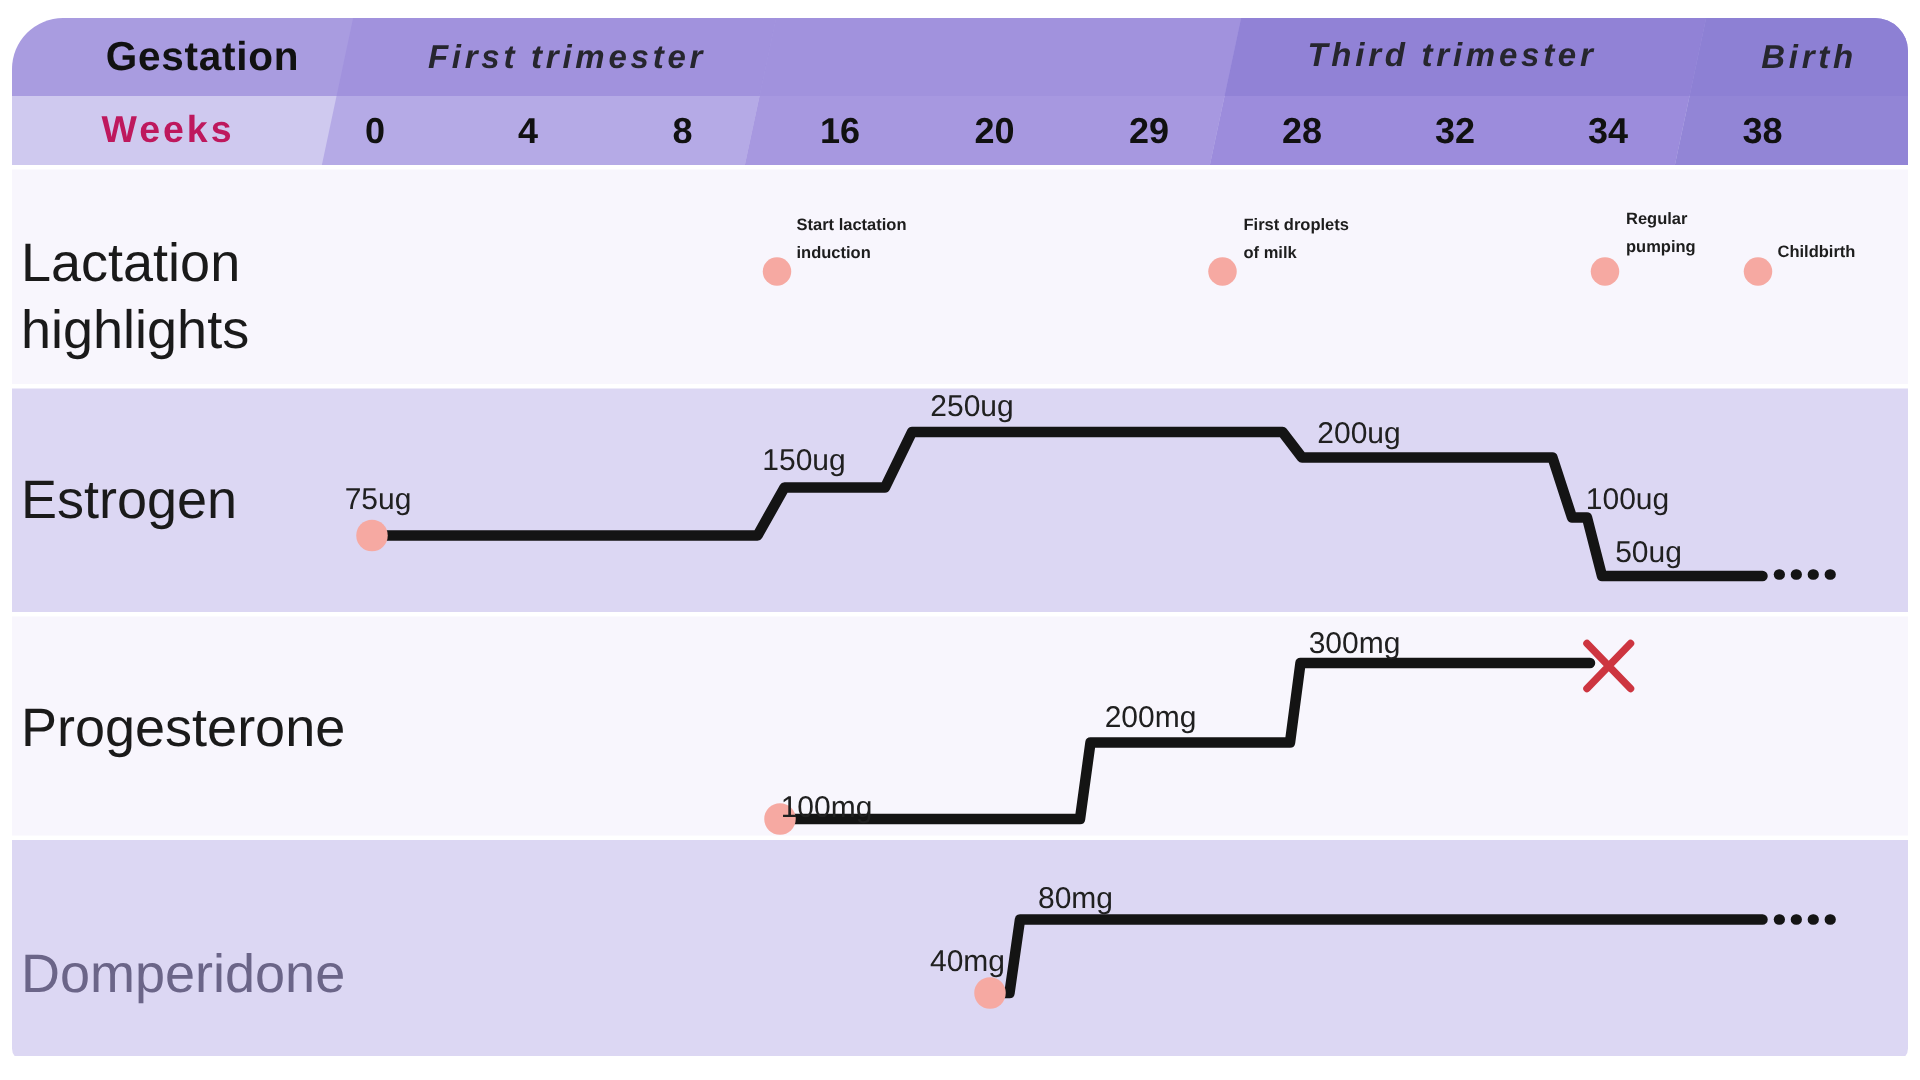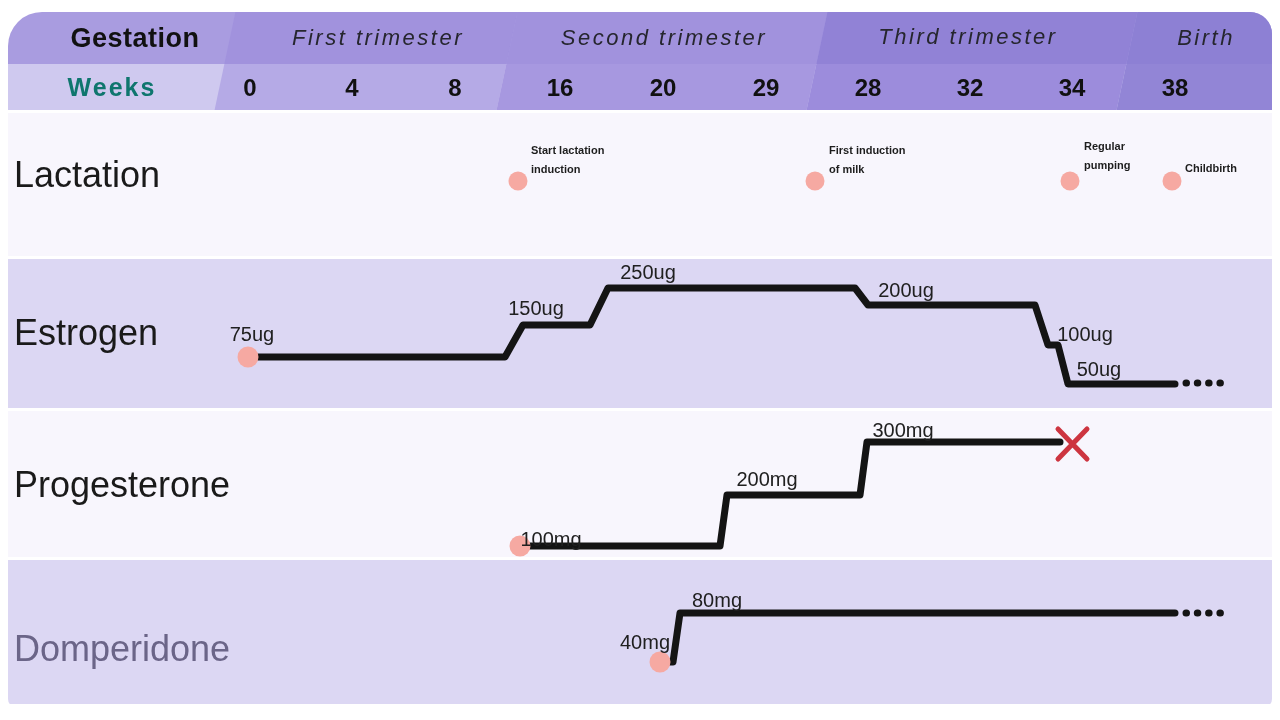--- a/index.html
+++ b/index.html
@@ -8,22 +8,22 @@
   
   .band{position:absolute;left:8px;top:12px;width:1264px;height:98px;overflow:hidden;
         border-radius:34px 22px 0 0;}
   .base-top{position:absolute;left:0;top:0;width:100%;height:52px;background:var(--header_gestation);}
   .base-bottom{position:absolute;left:0;top:52px;width:100%;height:46px;background:var(--weeks_label_bg);}
   .sect{position:absolute;top:0;height:98px;transform:skewX(-12deg);}
   .sect .st{position:absolute;left:0;top:0;width:100%;height:52px;}
   .sect .sb{position:absolute;left:0;top:52px;width:100%;height:46px;}
   .hlabel{position:absolute;transform:translate(-50%,-50%);white-space:nowrap;}
   .gest{font-weight:bold;font-size:27px;letter-spacing:.5px;color:#111;}
-  .trim{font-style:italic;font-weight:normal;font-size:22px;letter-spacing:2.5px;color:#26262e;}
-  .weekslab{font-weight:bold;font-size:25px;letter-spacing:2px;color:#0f766e;}
+  .trim{font-style:italic;font-weight:bold;font-size:22px;letter-spacing:2.5px;color:#26262e;}
+  .weekslab{font-weight:bold;font-size:25px;letter-spacing:2px;color:#be185d;}
   .wk{position:absolute;transform:translate(-50%,-50%);font-weight:bold;font-size:24px;color:#111;}
   
   .row{position:absolute;left:8px;width:1264px;}
   .rowlabel{position:absolute;font-size:36px;color:var(--text);line-height:45px;}
   .domplabel{color:var(--domperidone_label);}
   .mtext{position:absolute;font-size:11px;font-weight:bold;line-height:19px;color:#1d1d1d;}
   .dose{position:absolute;transform:translate(-50%,-50%);font-size:20px;color:#202020;white-space:nowrap;}
   
   .overlay{position:absolute;left:0;top:0;width:1280px;height:720px;pointer-events:none;}
   .doseline{fill:none;stroke:var(--line);stroke-width:7;stroke-linejoin:round;stroke-linecap:round;}
@@ -53,21 +53,20 @@
       <div class="sb" style="background:var(--weeks_bg_3)"></div>
     </div>
     <div class="sect" style="left:1119px;width:180px">
       <div class="st" style="background:var(--header_birth)"></div>
       <div class="sb" style="background:var(--weeks_bg_4)"></div>
     </div>
   </div>
 
   <span class="hlabel gest" style="left:135px;top:38px">Gestation</span>
   <span class="hlabel trim" style="left:378px;top:38px">First trimester</span>
-  <span class="hlabel trim" style="left:664px;top:38px">Second trimester</span>
   <span class="hlabel trim" style="left:968px;top:37px">Third trimester</span>
   <span class="hlabel trim" style="left:1206px;top:38px">Birth</span>
   <span class="hlabel weekslab" style="left:112px;top:87px">Weeks</span>
   <span class="wk" style="left:250px;top:88px">0</span>
   <span class="wk" style="left:352px;top:88px">4</span>
   <span class="wk" style="left:455px;top:88px">8</span>
   <span class="wk" style="left:560px;top:88px">16</span>
   <span class="wk" style="left:663px;top:88px">20</span>
   <span class="wk" style="left:766px;top:88px">29</span>
   <span class="wk" style="left:868px;top:88px">28</span>
@@ -75,20 +74,21 @@
   <span class="wk" style="left:1072px;top:88px">34</span>
   <span class="wk" style="left:1175px;top:88px">38</span>
 
   <div class="row" style="top:113px;height:143px;background:var(--row_light)"></div>
   <div class="row" style="top:259px;height:149px;background:var(--row_lavender)"></div>
   <div class="row" style="top:411px;height:146px;background:var(--row_light)"></div>
   <div class="row" style="top:560px;height:147px;background:var(--row_lavender);border-radius:0 0 8px 8px"></div>
 
   <div class="rowlabel" style="left:14px;top:152px">
     <div>Lactation</div>
+    <div>highlights</div>
   </div>
   <div class="rowlabel" style="left:14px;top:310px">Estrogen</div>
   <div class="rowlabel" style="left:14px;top:462px">Progesterone</div>
   <div class="rowlabel domplabel" style="left:14px;top:626px">Domperidone</div>
 
   <svg class="overlay" viewBox="0 0 1280 720">
     <polyline class="doseline" points="248,357 505,357 523,325 590,325 608,288 855,288 868,305 1035,305 1048,345 1058,345 1068,384 1175,384"></polyline>
     <line class="doseline dotted" x1="1186" y1="383" x2="1229" y2="383"></line>
     <circle class="startdot" cx="248" cy="357" r="10.5"></circle>
 
@@ -104,21 +104,21 @@
     <circle class="mdot" cx="815" cy="181" r="9.5"></circle>
     <circle class="mdot" cx="1070" cy="181" r="9.5"></circle>
     <circle class="mdot" cx="1172" cy="181" r="9.5"></circle>
   </svg>
 
   <div class="mtext" style="left:531px;top:141px">
     <div>Start lactation</div>
     <div>induction</div>
   </div>
   <div class="mtext" style="left:829px;top:141px">
-    <div>First induction</div>
+    <div>First droplets</div>
     <div>of milk</div>
   </div>
   <div class="mtext" style="left:1084px;top:137px">
     <div>Regular</div>
     <div>pumping</div>
   </div>
   <div class="mtext" style="left:1185px;top:159px">
     <div>Childbirth</div>
   </div>
 

